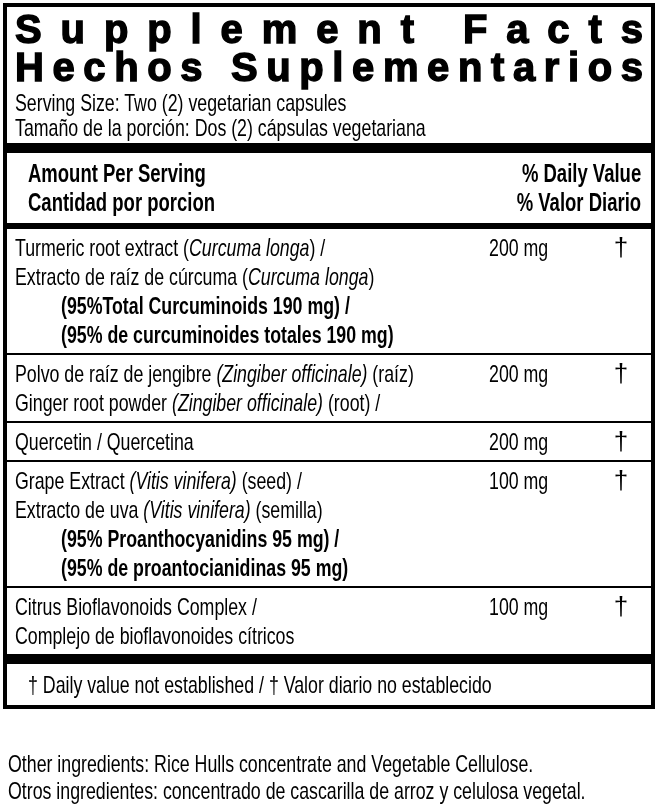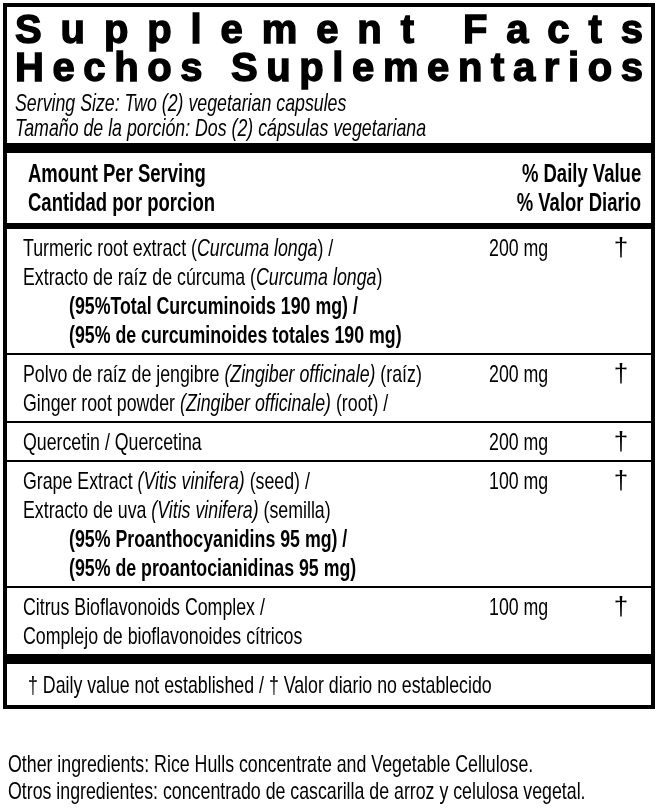--- a/index.html
+++ b/index.html
@@ -4,29 +4,29 @@
 <style>
   html,body{margin:0;padding:0;background:#ffffff;}
   .page{position:relative;width:661px;height:810px;background:#ffffff;overflow:hidden;
         font-family:"Liberation Sans",sans-serif;color:#000;}
   .panel{position:absolute;left:3px;top:3px;width:652px;box-sizing:border-box;
          border:4px solid #000;background:#fff;}
   .titleblock{padding:3px 8px 2px 8px;}
   .title-line{font-weight:bold;font-size:40px;line-height:38px;-webkit-text-stroke:1.4px #000;}
   .spread{display:flex;justify-content:space-between;}
   .serving{padding:2px 8px 3px 8px;font-size:24px;}
-  .serving > div{line-height:25px;font-style:italic;}
+  .serving > div{line-height:25px;}
   .bar{background:#000;}
   .bar-thick{height:10px;}
   .bar-med{height:6px;}
   .hdr{display:flex;justify-content:space-between;padding:6px 10px 6px 8px;
        font-weight:bold;font-size:25px;}
   .hdr-left > div,.hdr-right > div{line-height:29px;margin-left:13px;}
   .hdr-right{text-align:right;}
-  .irow{display:flex;align-items:flex-start;padding:4px 6px 4px 16px;font-size:24px;}
+  .irow{display:flex;align-items:flex-start;padding:4px 6px 4px 8px;font-size:24px;}
   .irow + .irow{border-top:2px solid #000;}
   .iname{flex:1;min-width:0;}
   .iline{line-height:29px;}
   .iline.ind{padding-left:46px;font-weight:bold;}
   .iamt{width:108px;flex:none;line-height:29px;}
   .idv{width:48px;flex:none;text-align:center;line-height:29px;font-size:26px;}
   .cond{display:inline-block;transform:scaleX(0.74);transform-origin:0 50%;white-space:nowrap;}
   .cond-r{display:inline-block;transform:scaleX(0.74);transform-origin:100% 50%;white-space:nowrap;}
   .footnote{padding:6px 21px;font-size:24px;line-height:29px;}
   .below{position:absolute;left:8px;top:750px;font-size:24px;}

